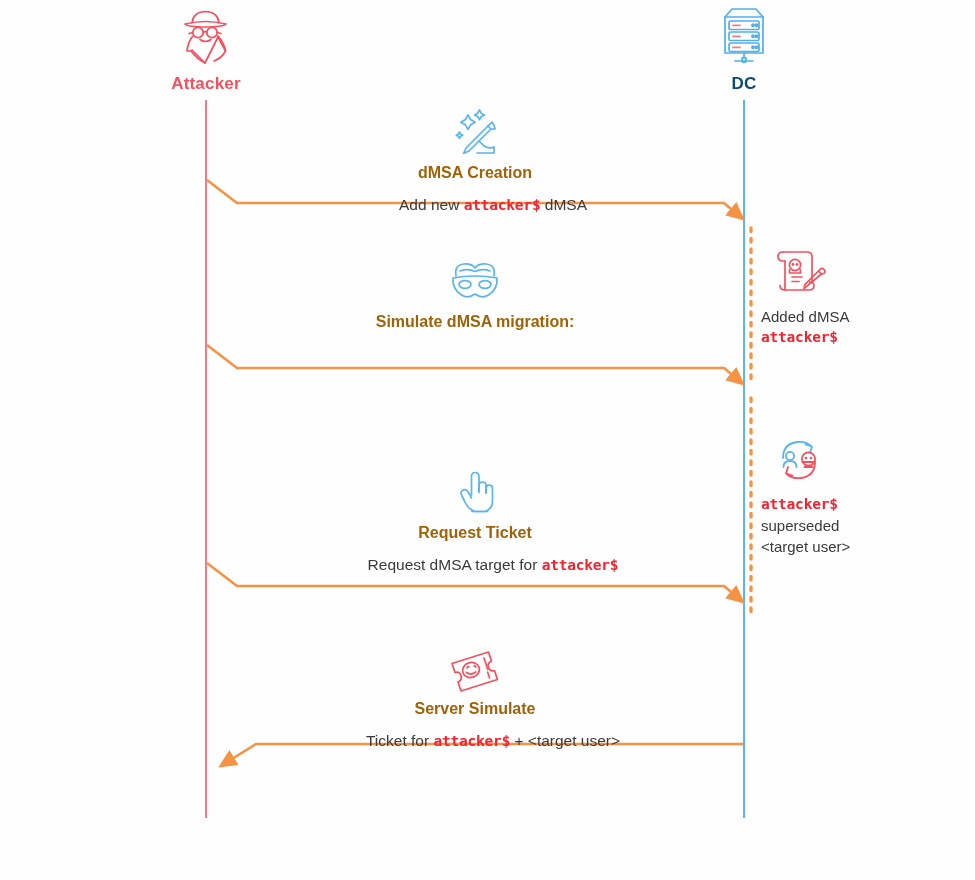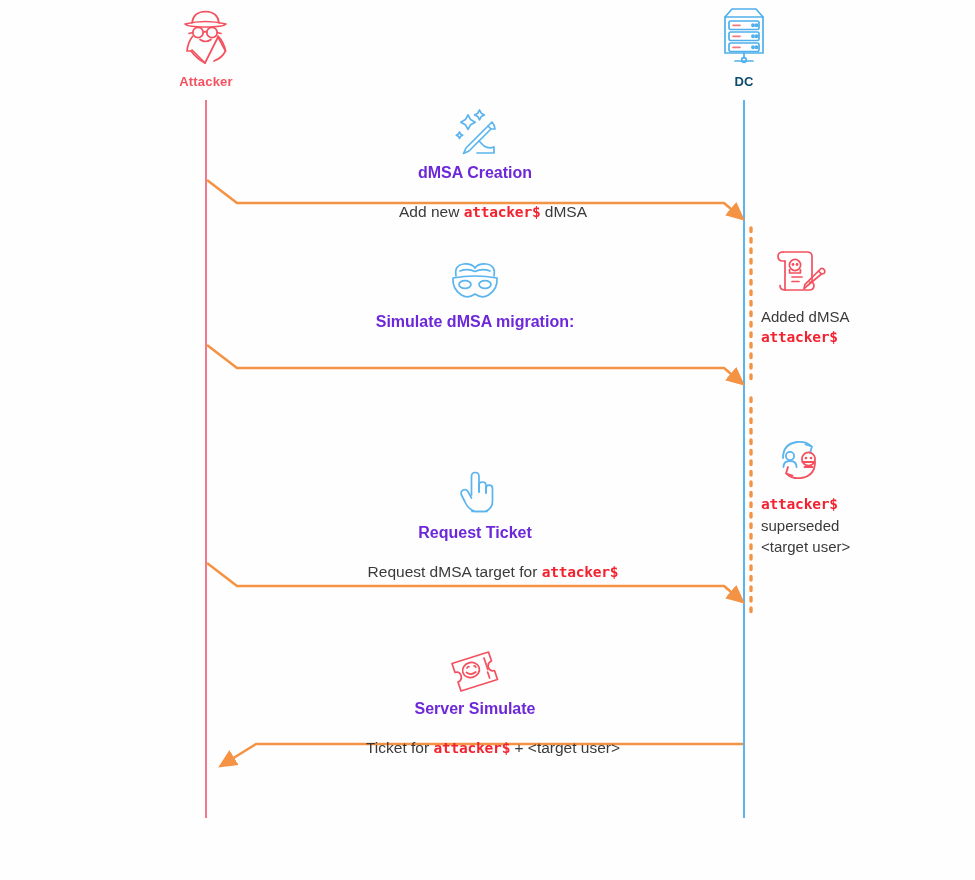--- a/index.html
+++ b/index.html
@@ -39,21 +39,21 @@
     top: 4px;
   }
   .actor .glyph {
     height: 62px;
     display: flex;
     align-items: flex-end;
     justify-content: center;
   }
   .actor .label {
     margin-top: 8px;
-    font-size: 13px;
+    font-size: 17px;
     font-weight: bold;
     letter-spacing: .2px;
   }
   .actor.attacker { left: 126px; }
   .actor.dc       { left: 664px; }
   .actor.attacker .label { color: #f4515f; }
   .actor.dc .label { color: #0c4a6e; }
 
   
   .msg {
@@ -66,28 +66,28 @@
   .msg .icon {
     height: 52px;
     display: flex;
     align-items: flex-end;
     justify-content: center;
     margin-bottom: 6px;
   }
   .msg .title {
     font-size: 16px;
     font-weight: bold;
-    color: #6d28d9;
+    color: #a16207;
     line-height: 22px;
   }
   .msg .sub {
     font-size: 15.5px;
     color: #3a3a3a;
     line-height: 24px;
-    margin-top: 16px;
+    margin-top: 9px;
     padding-left: 36px;
   }
   .mono {
     font-family: "DejaVu Sans Mono", "Liberation Mono", monospace;
     color: #f4212f;
     font-weight: bold;
     font-size: 14.5px;
     letter-spacing: -0.2px;
   }
 

